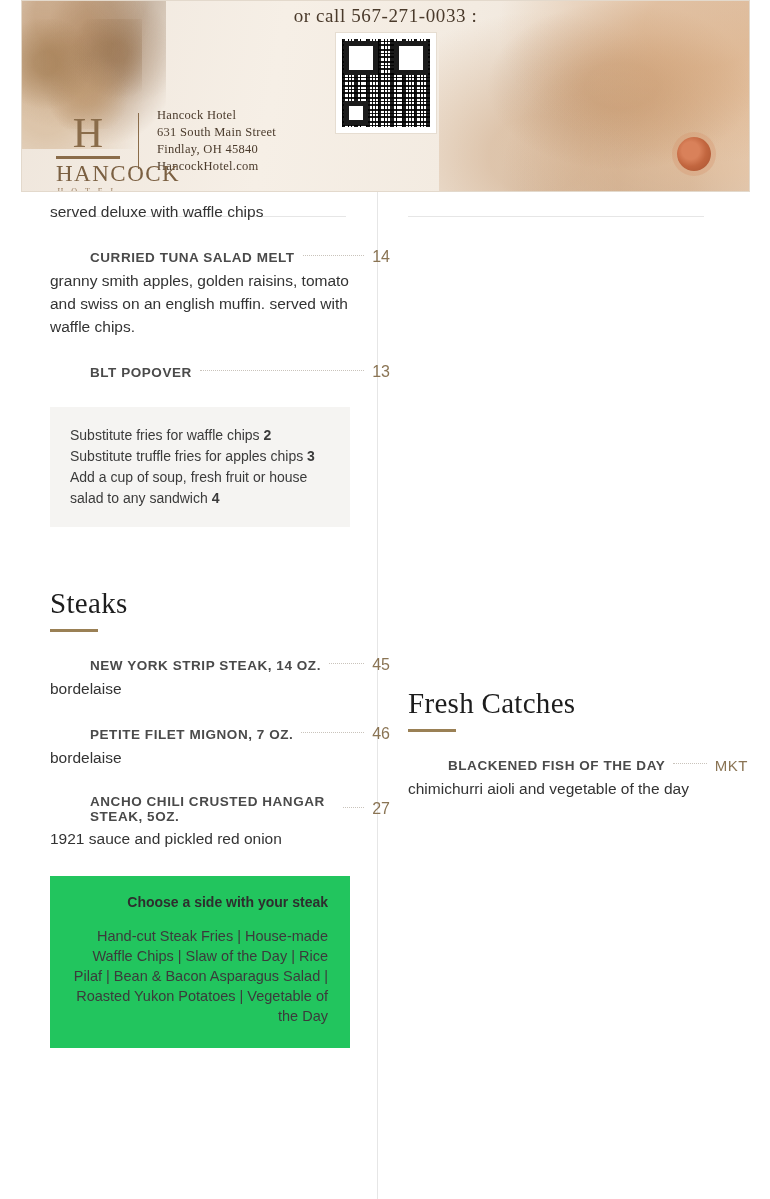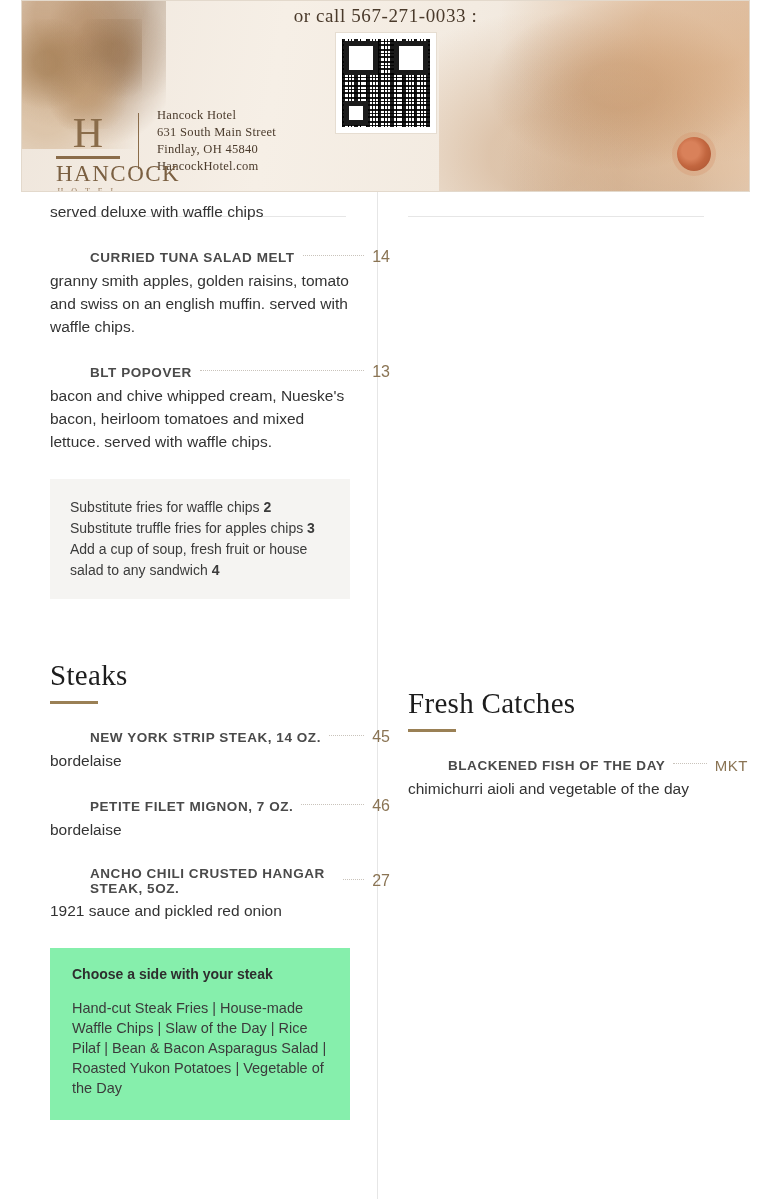--- a/index.html
+++ b/index.html
@@ -253,24 +253,24 @@
     margin-top: 26px;
   }
   .note-line {
     font-size: 14px;
     line-height: 21px;
     color: #3b3b3b;
   }
   .note-line b { font-weight: bold; }
 
   .side-box {
-    background: #86efac;
+    background: #22c55e;
     padding: 18px 22px 22px 22px;
     margin-top: 26px;
-    text-align: left;
+    text-align: right;
   }
   .side-box-title {
     font-size: 14px;
     font-weight: bold;
     color: #2e2e2e;
     margin-bottom: 16px;
   }
   .side-box-body {
     font-size: 14.5px;
     line-height: 20px;
@@ -325,21 +325,20 @@
         </div>
         <div class="item-desc">granny smith apples, golden raisins, tomato and swiss on an english muffin. served with waffle chips.</div>
       </div>
 
       <div class="item">
         <div class="item-head">
           <span class="item-name">BLT POPOVER</span>
           <span class="dots"></span>
           <span class="price">13</span>
         </div>
-        <div class="item-desc">bacon and chive whipped cream, Nueske's bacon, heirloom tomatoes and mixed lettuce. served with waffle chips.</div>
       </div>
 
       <div class="note-box">
         <div class="note-line">
           <span>Substitute fries for waffle chips</span>
           <b>2</b>
         </div>
         <div class="note-line">
           <span>Substitute truffle fries for apples chips</span>
           <b>3</b>

